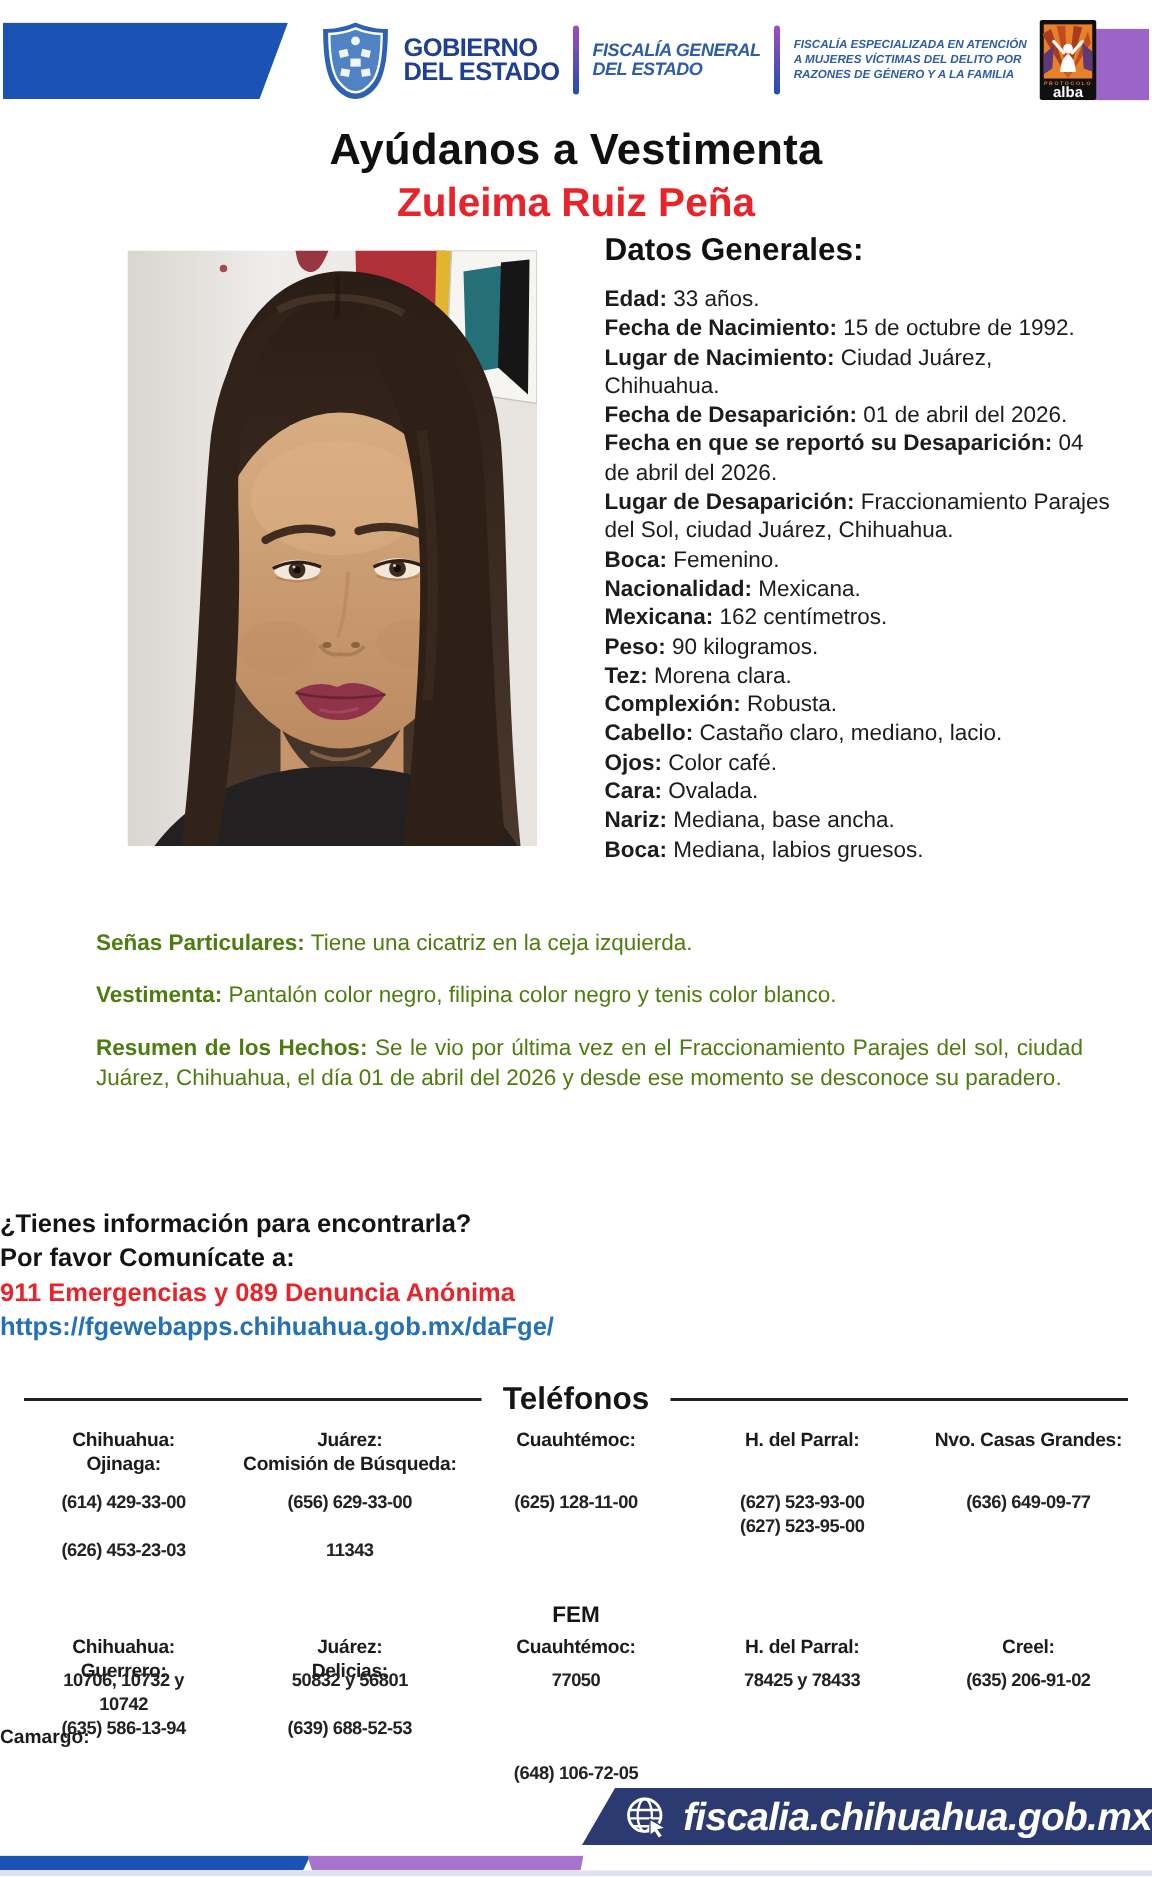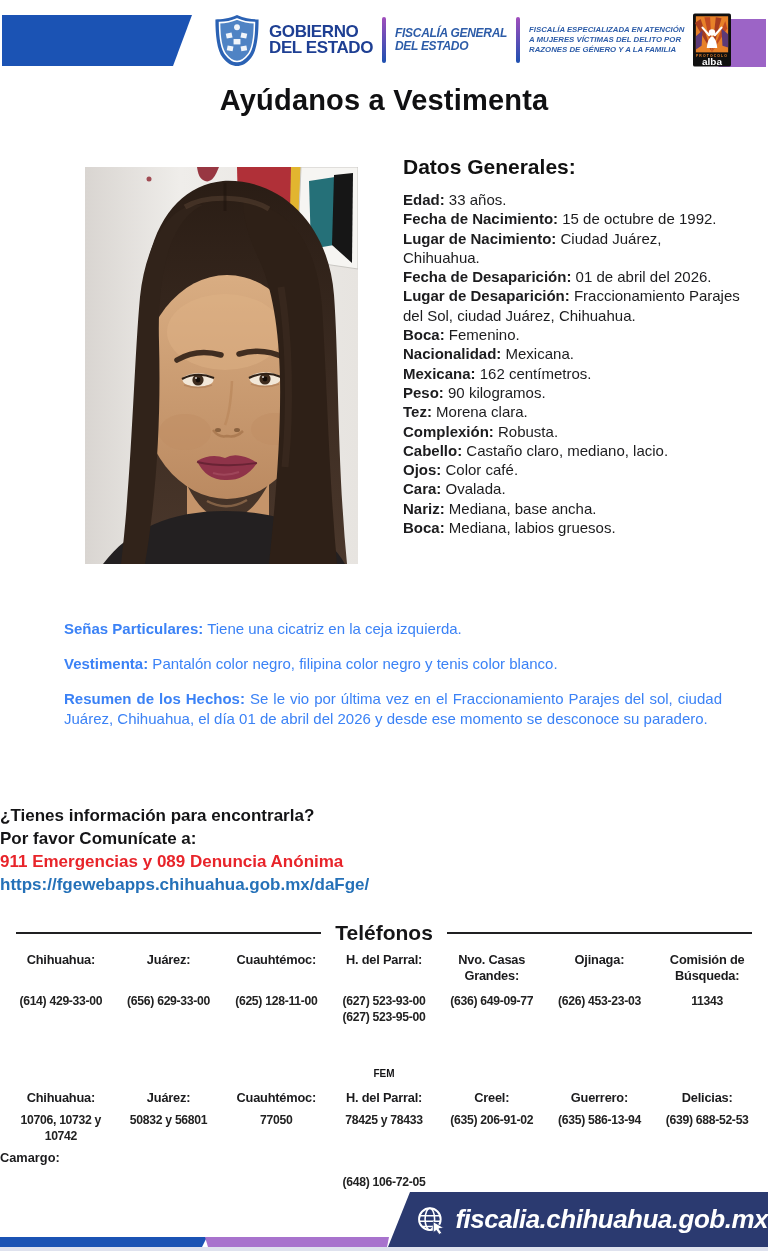--- a/index.html
+++ b/index.html
@@ -23,47 +23,47 @@
   .h1{position:absolute;top:84px;left:0;width:100%;text-align:center;font-size:29px;font-weight:bold;color:#101012;letter-spacing:.2px}
   .h2{position:absolute;top:120px;left:0;width:100%;text-align:center;font-size:27px;font-weight:bold;color:#e8242a}
 
   .photo{position:absolute;left:85px;top:167px;width:273px;height:397px;display:block}
 
   .datos{position:absolute;left:403px;top:155px;width:338px}
   .datos-h{font-size:21px;font-weight:bold;color:#111;margin-bottom:11px}
   .field{font-size:15px;line-height:19.3px;color:#1c1c1e}
 
   .paras{position:absolute;left:64px;top:619px;width:658px}
-  .para{font-size:15px;line-height:20px;margin-bottom:15px;color:#3b82f6}
+  .para{font-size:15px;line-height:20px;margin-bottom:15px;color:#4d7c0f}
   .para.justify{text-align:justify}
 
   .contact{position:absolute;top:804px;left:0;width:100%;text-align:left;font-weight:bold}
   .c-line{font-size:17px;line-height:23px;color:#141416}
   .c-red{color:#e8242a}
   .c-url{color:#2571b8}
 
   .tel-title-row{position:absolute;top:921px;left:16px;right:16px;display:flex;align-items:center;gap:14px}
   .tel-line{flex:1;height:2.5px;background:#202022}
   .tel-title{font-size:21px;font-weight:bold;color:#151517}
 
-  .tgrid{position:absolute;left:8px;right:8px;display:grid;grid-template-columns:repeat(7,1fr);column-gap:2px;text-align:center;align-items:start}
+  .tgrid{position:absolute;left:8px;right:8px;display:grid;grid-template-columns:repeat(5,1fr);column-gap:2px;text-align:center;align-items:start}
   .tcell{white-space:pre-line;color:#1b1b1d}
   .thead{font-weight:bold;font-size:12.8px;letter-spacing:-.2px;line-height:1.25}
   .tval{font-weight:bold;font-size:12.2px;letter-spacing:-.3px;line-height:1.3;color:#222}
   .tel-headers{top:952px}
   .tel-row1{top:994px}
   .tel-row2{top:1033px}
-  .fem-title{position:absolute;top:1068px;left:0;width:100%;text-align:center;font-size:10px;font-weight:bold;color:#151517}
+  .fem-title{position:absolute;top:1068px;left:0;width:100%;text-align:center;font-size:15px;font-weight:bold;color:#151517}
   .fem-headers{top:1090px}
   .fem-row{top:1113px}
   .camargo-label{position:absolute;top:1150px;left:0;width:100%;text-align:left;font-size:12.8px;font-weight:bold;color:#1b1b1d}
   .camargo-value{position:absolute;top:1175px;left:0;width:100%;text-align:center;font-size:12.2px;font-weight:bold;letter-spacing:-.3px;color:#222}
 
   
-  .f-navy{position:absolute;left:388px;right:0;top:1192px;height:55px;background:#2b3a70;
+  .f-navy{position:absolute;left:388px;right:0;top:1192px;height:38px;background:#2b3a70;
     clip-path:polygon(22px 0,100% 0,100% 100%,0 100%);display:flex;align-items:center;padding-left:28px;gap:10px}
   .f-url{color:#fff;font-size:26px;font-weight:bold;font-style:italic;letter-spacing:-.5px}
   .f-blue{position:absolute;left:0;top:1237px;width:207px;height:10px;background:#1b53b4;
     clip-path:polygon(0 0,100% 0,calc(100% - 5px) 100%,0 100%)}
   .f-purple{position:absolute;left:205px;top:1237px;width:184px;height:10px;background:#a873cd;
     clip-path:polygon(0 0,100% 0,calc(100% - 2px) 100%,3px 100%)}
   .f-light{position:absolute;left:0;top:1247px;width:768px;height:4px;background:#dfe2ee}
 </style>
 </head>
 <body>
@@ -117,20 +117,21 @@
         <path d="M20,24 C16.5,26 15,30 14.5,36.5 L25.5,36.5 C25,30 23.5,26 20,24 Z" fill="#ffffff"></path>
         <path d="M17,23 L10,15" stroke="#ffffff" stroke-width="2.2" stroke-linecap="round"></path>
         <path d="M23,23 L30,15" stroke="#ffffff" stroke-width="2.2" stroke-linecap="round"></path>
       </g>
       <text x="20" y="45.5" text-anchor="middle" font-family="Liberation Sans, sans-serif" font-size="3.6" font-weight="bold" letter-spacing="1.2" fill="#e78129">PROTOCOLO</text>
       <text x="20" y="54" text-anchor="middle" font-family="Liberation Sans, sans-serif" font-size="10.5" font-weight="bold" fill="#ffffff">alba</text>
     </svg>
   </div>
 
   <div class="h1">Ayúdanos a Vestimenta</div>
+  <div class="h2">Zuleima Ruiz Peña</div>
 
   <svg class="photo" viewBox="0 0 273 397">
     <defs>
       <linearGradient id="wallG" x1="0" y1="0" x2="1" y2="0">
         <stop offset="0" stop-color="#d9d5d1"></stop>
           <stop offset="0.35" stop-color="#efedea"></stop>
           <stop offset="1" stop-color="#e7e4e0"></stop>
       </linearGradient>
       <linearGradient id="hairG" x1="0" y1="0" x2="0" y2="1">
         <stop offset="0" stop-color="#2a1d15"></stop>
@@ -190,20 +191,21 @@
     <path d="M140,16 L140,44" stroke="#20150e" stroke-width="3" opacity="0.6"></path>
   </svg>
 
   <div class="datos">
     <div class="datos-h">Datos Generales:</div>
     <div>
         <div class="field"><b>Edad:</b><span> 33 años.</span></div>
         <div class="field"><b>Fecha de Nacimiento:</b><span> 15 de octubre de 1992.</span></div>
         <div class="field"><b>Lugar de Nacimiento:</b><span> Ciudad Juárez, Chihuahua.</span></div>
         <div class="field"><b>Fecha de Desaparición:</b><span> 01 de abril del 2026.</span></div>
+        <div class="field"><b>Fecha en que se reportó su Desaparición:</b><span> 04 de abril del 2026.</span></div>
         <div class="field"><b>Lugar de Desaparición:</b><span> Fraccionamiento Parajes del Sol, ciudad Juárez, Chihuahua.</span></div>
         <div class="field"><b>Boca:</b><span> Femenino.</span></div>
         <div class="field"><b>Nacionalidad:</b><span> Mexicana.</span></div>
         <div class="field"><b>Mexicana:</b><span> 162 centímetros.</span></div>
         <div class="field"><b>Peso:</b><span> 90 kilogramos.</span></div>
         <div class="field"><b>Tez:</b><span> Morena clara.</span></div>
         <div class="field"><b>Complexión:</b><span> Robusta.</span></div>
         <div class="field"><b>Cabello:</b><span> Castaño claro, mediano, lacio.</span></div>
         <div class="field"><b>Ojos:</b><span> Color café.</span></div>
         <div class="field"><b>Cara:</b><span> Ovalada.</span></div>

